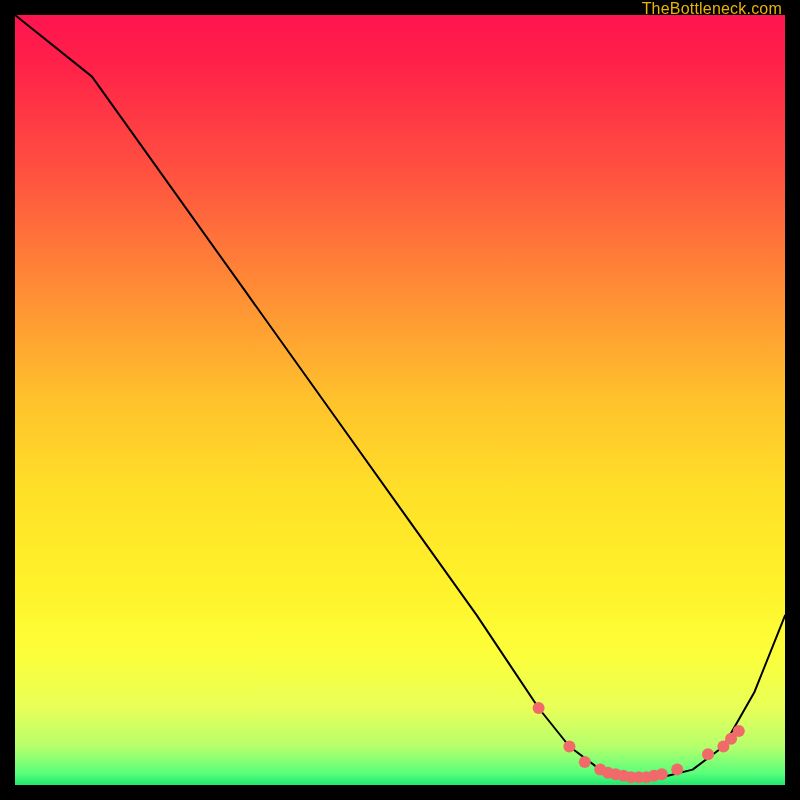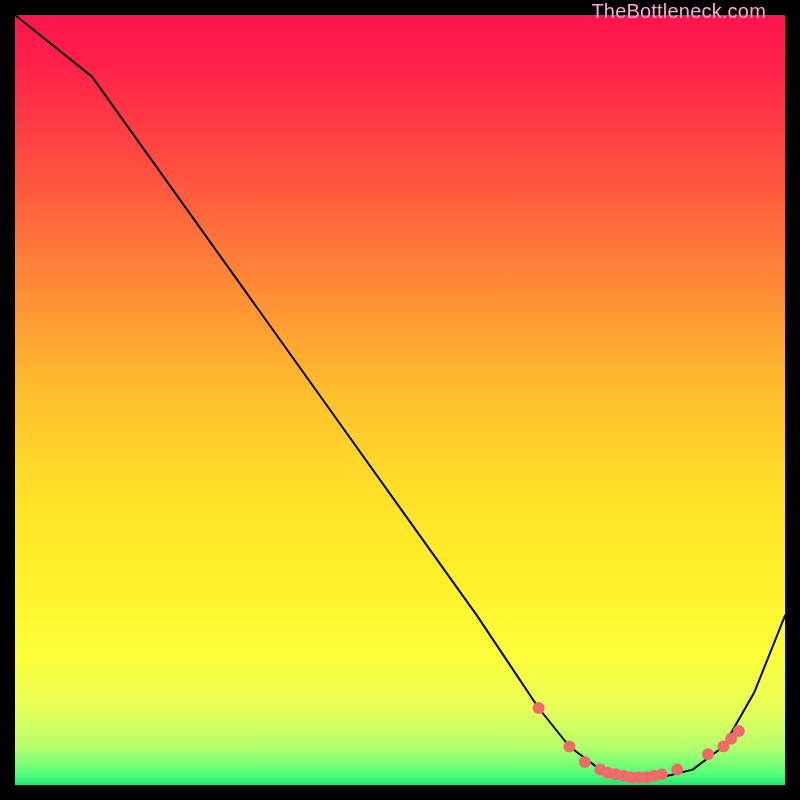--- a/index.html
+++ b/index.html
@@ -14,24 +14,24 @@
     position: absolute;
     left: 15px;
     top: 15px;
     width: 770px;
     height: 770px;
     background: #000;
   }
   .watermark {
     position: absolute;
     top: 0px;
-    right: 34px;
+    right: 18px;
     font-family: Arial, Helvetica, sans-serif;
-    font-size: 20px;
-    color: #f9a8d4;
+    font-size: 16px;
+    color: #eab308;
     letter-spacing: 0.2px;
     z-index: 20;
   }
   svg.chart {
     position: absolute;
     left: 15px;
     top: 15px;
     width: 770px;
     height: 770px;
     display: block;

